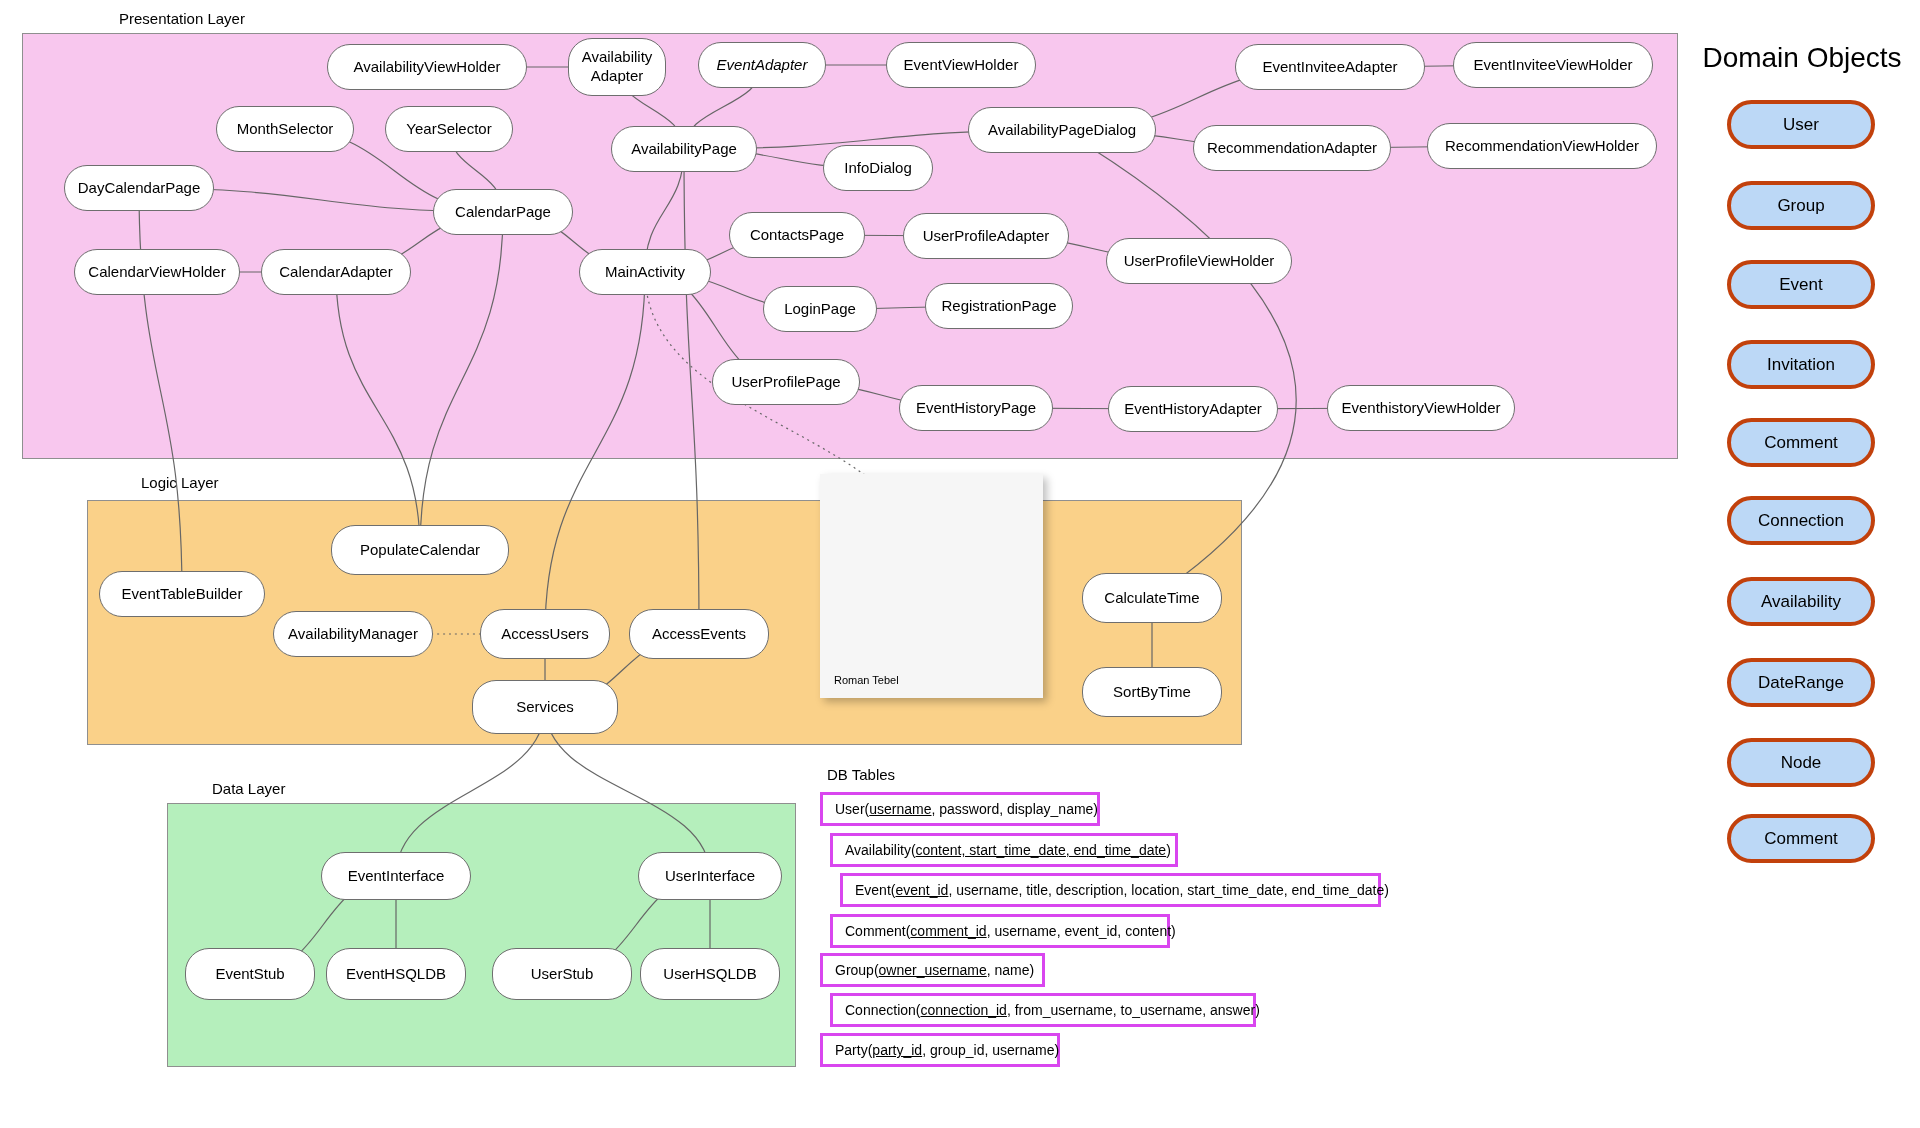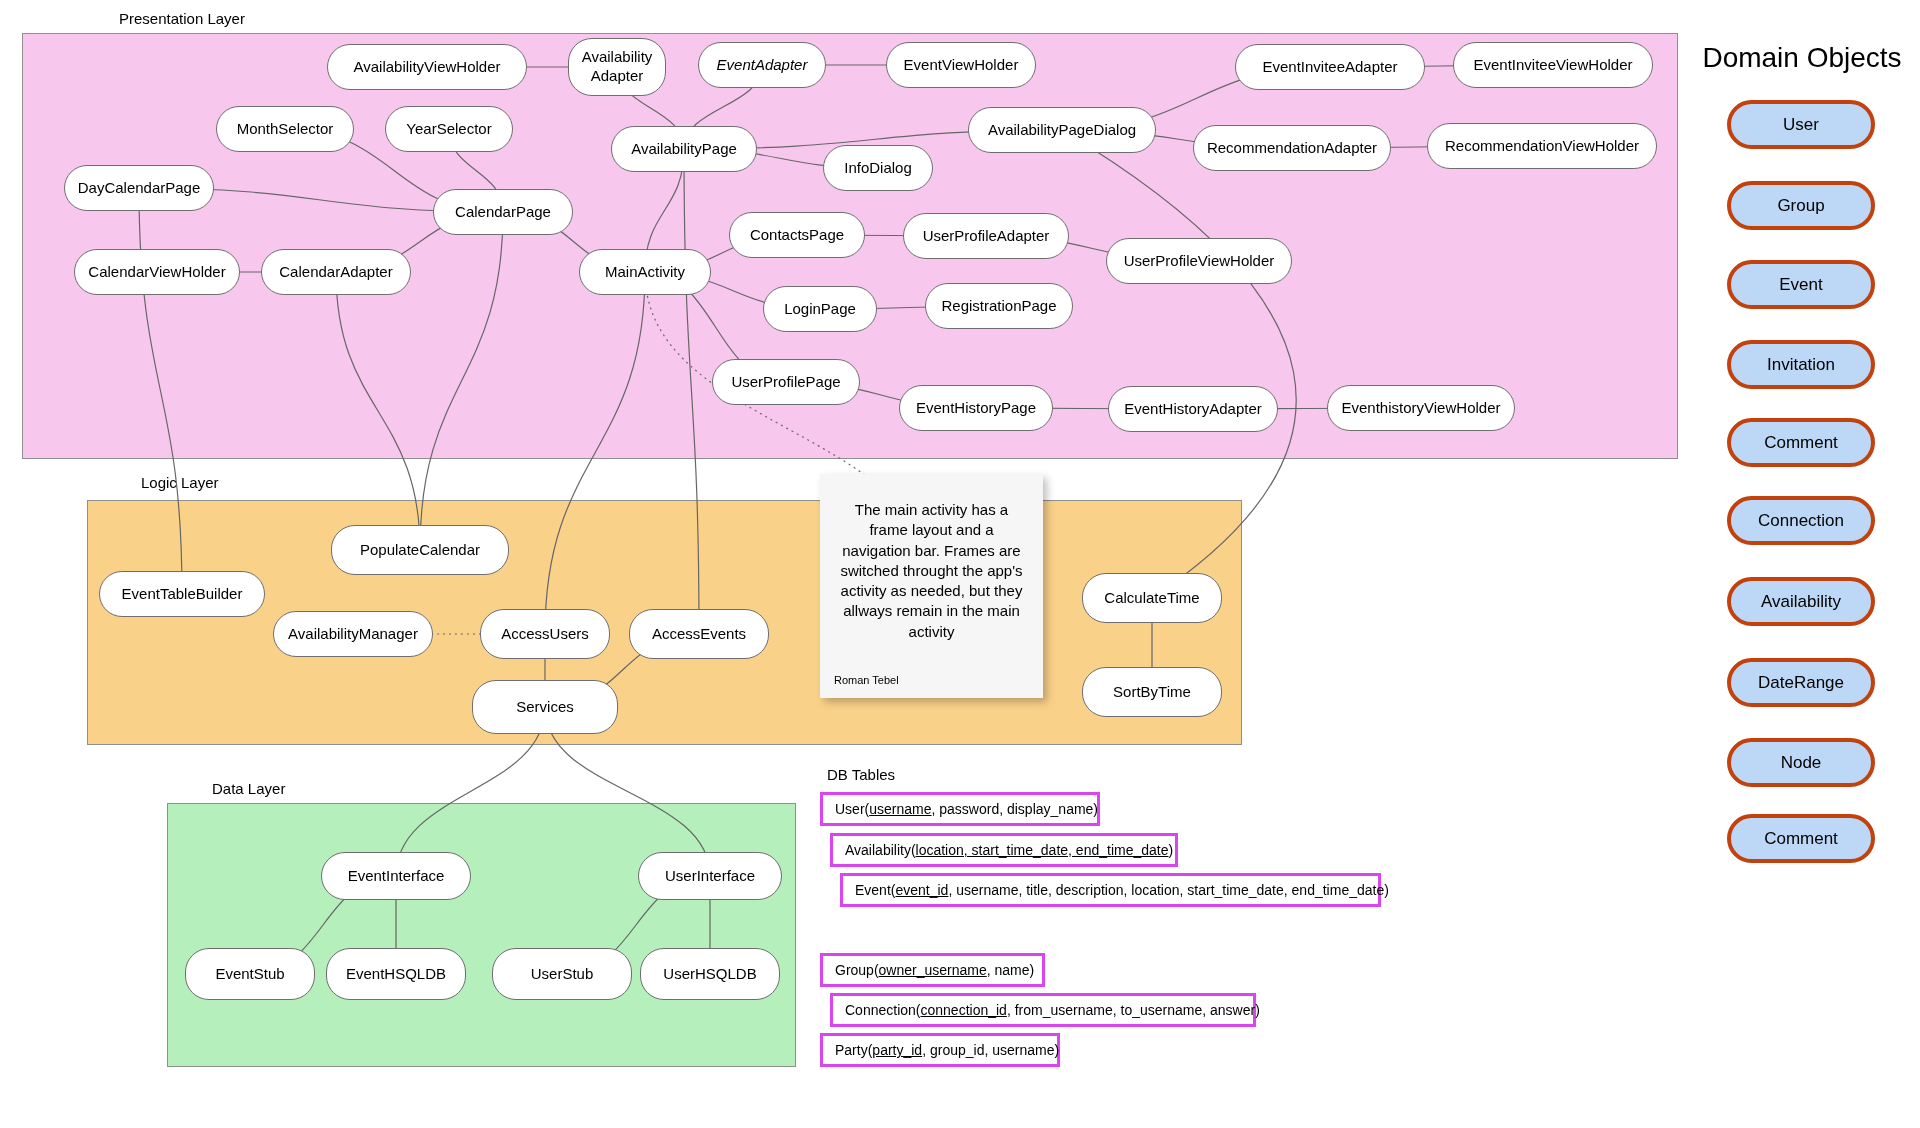--- a/index.html
+++ b/index.html
@@ -137,39 +137,43 @@
       <div class="node" style="left: 472px; top: 680px; width: 146px; height: 54px;">Services</div>
       <div class="node" style="left: 321px; top: 852px; width: 150px; height: 48px;">EventInterface</div>
       <div class="node" style="left: 638px; top: 852px; width: 144px; height: 48px;">UserInterface</div>
       <div class="node" style="left: 185px; top: 948px; width: 130px; height: 52px;">EventStub</div>
       <div class="node" style="left: 326px; top: 948px; width: 140px; height: 52px;">EventHSQLDB</div>
       <div class="node" style="left: 492px; top: 948px; width: 140px; height: 52px;">UserStub</div>
       <div class="node" style="left: 640px; top: 948px; width: 140px; height: 52px;">UserHSQLDB</div>
     </div>
 
   <div class="note">
-    <div class="note-text">The main activity has a frame layout and a navigation bar. Frames are switched throught the app's activity as needed, but they allways remain in the main activity</div>
     <div class="note-author">Roman Tebel</div>
   </div>
 
   <div class="db-title">DB Tables</div>
   <div class="db-row" style="left:820px; top:792px; width:280px;">
     <span>User(</span>
       <span class="u">username</span>
       <span>, password, display_name)</span>
   </div>
   <div class="db-row" style="left:830px; top:833px; width:348px;">
     <span>Availability(</span>
-      <span class="u">location, start_time_date, end_time_date</span>
+      <span class="u">content, start_time_date, end_time_date</span>
       <span>)</span>
   </div>
   <div class="db-row" style="left:840px; top:873px; width:541px;">
     <span>Event(</span>
       <span class="u">event_id</span>
       <span>, username, title, description, location, start_time_date, end_time_date)</span>
+  </div>
+  <div class="db-row" style="left:830px; top:914px; width:340px;">
+    <span>Comment(</span>
+      <span class="u">comment_id</span>
+      <span>, username, event_id, content)</span>
   </div>
   <div class="db-row" style="left:820px; top:953px; width:225px;">
     <span>Group(</span>
       <span class="u">owner_username</span>
       <span>, name)</span>
   </div>
   <div class="db-row" style="left:830px; top:993px; width:426px;">
     <span>Connection(</span>
       <span class="u">connection_id</span>
       <span>, from_username, to_username, answer)</span>

